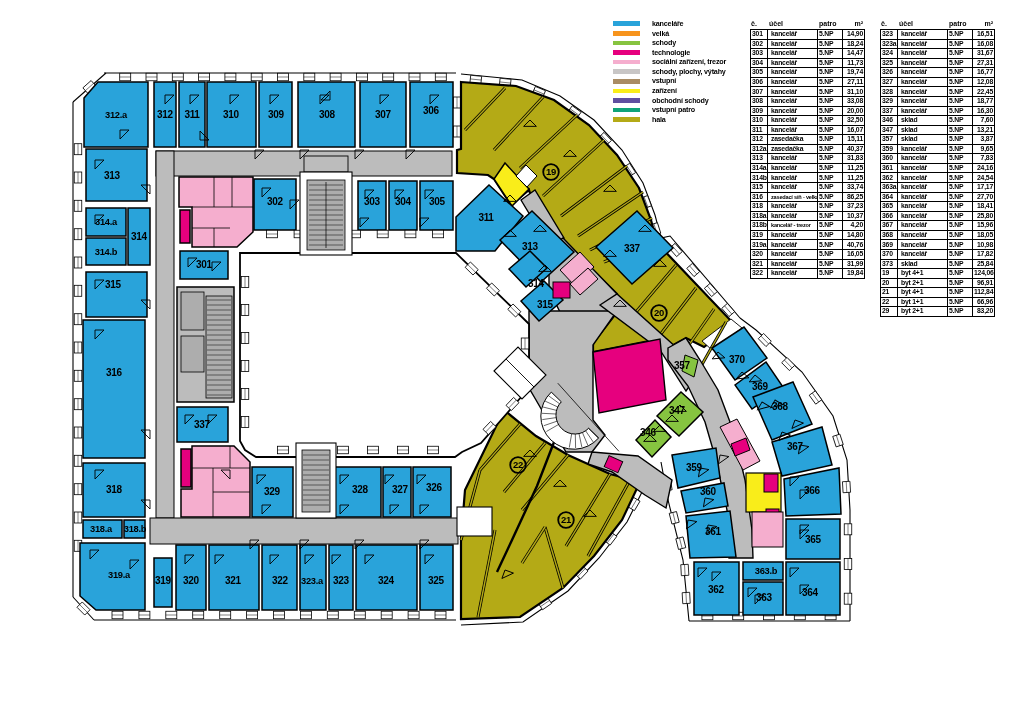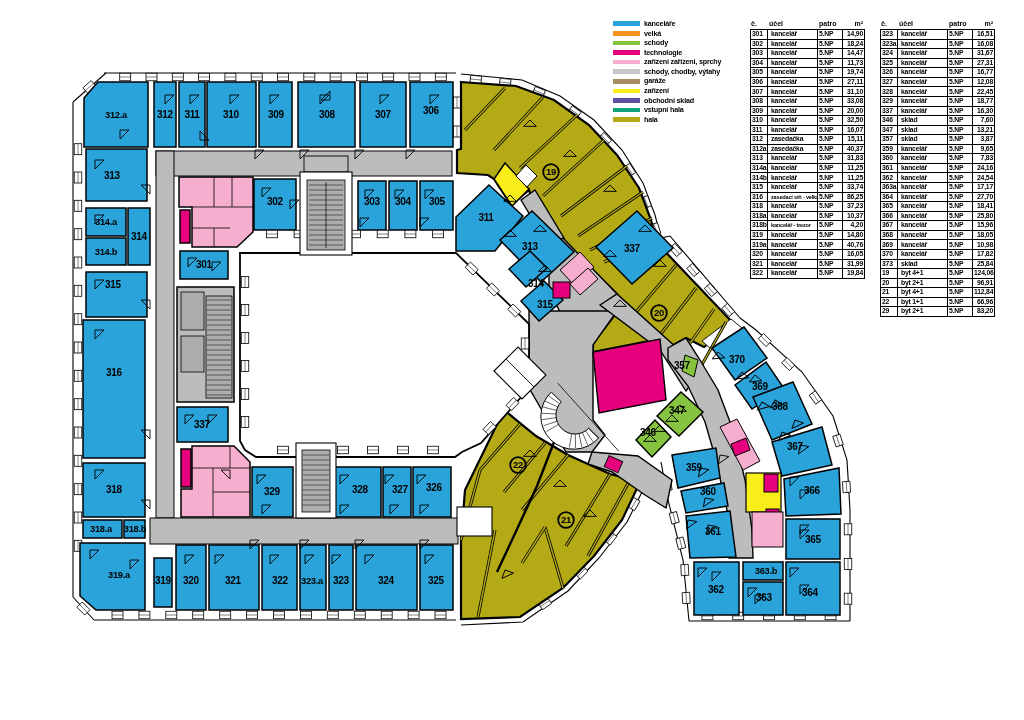--- a/index.html
+++ b/index.html
@@ -1,20 +1,20 @@
 <!DOCTYPE html>
 <html><head><meta charset="utf-8">
 <style>
 html,body{margin:0;padding:0;background:#fff;width:1024px;height:720px;overflow:hidden}
 #c{position:relative;width:1024px;height:720px;font-family:"Liberation Sans",sans-serif}
 #c svg{position:absolute;left:0;top:0}
 #legend{position:absolute;left:613px;top:18px}
 .lr{height:9.58px;line-height:9.58px;white-space:nowrap}
 .sw{display:inline-block;width:27px;height:4.6px;vertical-align:middle}
-.lt{font-size:7.2px;font-weight:bold;margin-left:4px;vertical-align:middle;letter-spacing:-0.2px}
+.lt{font-size:7.2px;font-weight:bold;margin-left:12px;vertical-align:middle;letter-spacing:-0.2px}
 .thead{position:absolute;height:9px;font-size:7px;font-weight:bold}
 .thead span{position:absolute;top:0}
 .rt{position:absolute;border-collapse:collapse;table-layout:fixed;width:114px}
 .rt td{border:0.9px solid #000;font-size:6.8px;font-weight:bold;padding:0 1px;height:8.57px;line-height:8.3px;
  white-space:nowrap;overflow:hidden;letter-spacing:-0.2px}
 .c1{width:14px}.c2{width:45px;padding-left:3px !important}.c3{width:22px}.c4{width:19px;text-align:right}
 </style></head><body>
 <div id="c">
 <svg width="1024" height="720" viewBox="0 0 1024 720" xmlns="http://www.w3.org/2000/svg" font-family="Liberation Sans, sans-serif">
       <polyline points="104.0,73.0 456.0,73.0" fill="none" stroke="#000" stroke-width="1.1"></polyline>
@@ -1017,26 +1017,26 @@
       <circle cx="566" cy="520" r="7.8" fill="none" stroke="#000" stroke-width="1.8"></circle>
       <text x="566.0" y="523.4" font-size="9.5" font-weight="bold" text-anchor="middle" letter-spacing="-0.3">21</text>
       <circle cx="518" cy="465" r="7.8" fill="none" stroke="#000" stroke-width="1.8"></circle>
       <text x="518.0" y="468.4" font-size="9.5" font-weight="bold" text-anchor="middle" letter-spacing="-0.3">22</text>
     </svg>
 <div id="legend">
       <div class="lr"><span class="sw" style="background:#29A3DA"></span><span class="lt">kanceláře</span></div>
       <div class="lr"><span class="sw" style="background:#F7941D"></span><span class="lt">velká</span></div>
       <div class="lr"><span class="sw" style="background:#86C440"></span><span class="lt">schody</span></div>
       <div class="lr"><span class="sw" style="background:#E6007E"></span><span class="lt">technologie</span></div>
-      <div class="lr"><span class="sw" style="background:#F5AECE"></span><span class="lt">zařízení zařízení, sprchy</span></div>
-      <div class="lr"><span class="sw" style="background:#C8C6C6"></span><span class="lt">schody, chodby, výtahy</span></div>
-      <div class="lr"><span class="sw" style="background:#A98C64"></span><span class="lt">garáže</span></div>
+      <div class="lr"><span class="sw" style="background:#F5AECE"></span><span class="lt">sociální zařízení, trezor</span></div>
+      <div class="lr"><span class="sw" style="background:#C8C6C6"></span><span class="lt">schody, plochy, výtahy</span></div>
+      <div class="lr"><span class="sw" style="background:#A98C64"></span><span class="lt">vstupní</span></div>
       <div class="lr"><span class="sw" style="background:#F9ED1A"></span><span class="lt">zařízení</span></div>
-      <div class="lr"><span class="sw" style="background:#5F4FA0"></span><span class="lt">obchodní sklad</span></div>
-      <div class="lr"><span class="sw" style="background:#0FA378"></span><span class="lt">vstupní hala</span></div>
+      <div class="lr"><span class="sw" style="background:#5F4FA0"></span><span class="lt">obchodní schody</span></div>
+      <div class="lr"><span class="sw" style="background:#0FA378"></span><span class="lt">vstupní patro</span></div>
       <div class="lr"><span class="sw" style="background:#B4AA16"></span><span class="lt">hala</span></div>
     </div>
 <div class="thead" style="left:750px;top:20px;width:115px">
       <span style="left:1px">č.</span>
       <span style="left:19px">účel</span>
       <span style="left:69px">patro</span>
       <span style="right:2px">m²</span>
     </div>
     <table class="rt" style="left:750px;top:29px" id="t1">
       <tbody>

